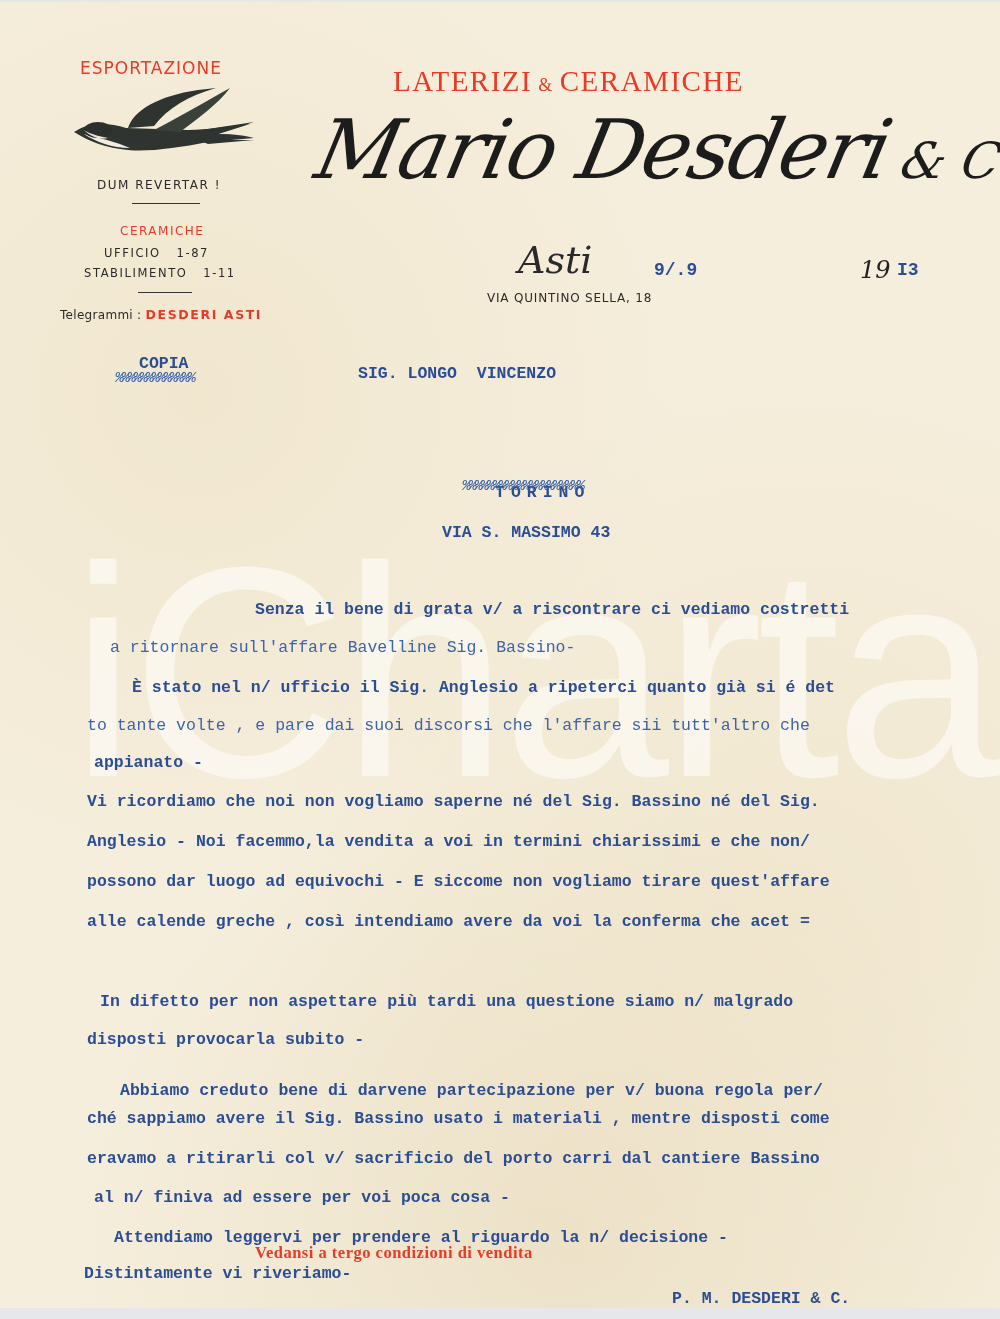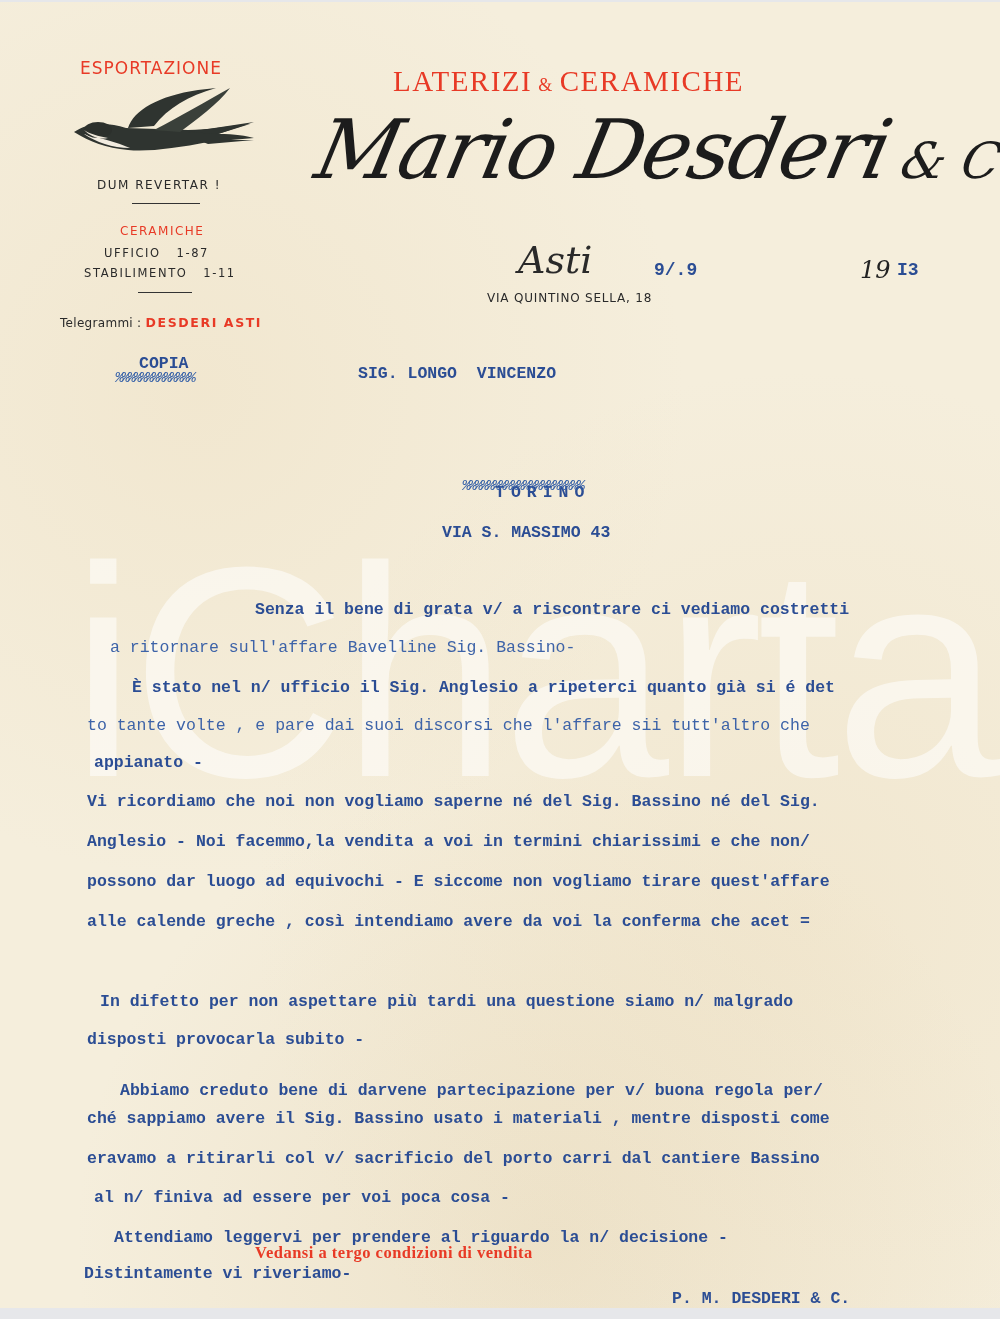--- a/index.html
+++ b/index.html
@@ -35,21 +35,21 @@
 
     
     .esport { left: 80px; top: 56px; font-size: 17px; letter-spacing: 1px; }
     .swallow { left: 68px; top: 84px; width: 190px; height: 90px; }
     .dum { left: 97px; top: 176px; font-size: 12px; letter-spacing: 1.5px; color: #2a2a2a; }
     .rule1 { left: 132px; top: 201px; width: 68px; height: 1px; background: #333; }
     .rule2 { left: 138px; top: 290px; width: 54px; height: 1px; background: #333; }
     .telefoni { left: 120px; top: 222px; font-size: 12px; letter-spacing: 1.5px; }
     .ufficio { left: 104px; top: 244px; font-size: 11.5px; letter-spacing: 1.6px; color: #2a2a2a; }
     .stabil { left: 84px; top: 264px; font-size: 11.5px; letter-spacing: 1.6px; color: #2a2a2a; }
-    .telegr { left: 60px; top: 313px; font-size: 12px; color: #2a2a2a; letter-spacing: 0.3px; }
+    .telegr { left: 60px; top: 305px; font-size: 12px; color: #2a2a2a; letter-spacing: 0.3px; }
     .telegr b { color: #e83a26; letter-spacing: 1.6px; font-weight: bold; font-size: 12.5px; }
 
     
     .laterizi { left: 393px; top: 63px; font-size: 29px; letter-spacing: 1.5px; }
     .laterizi .amp { font-size: 18px; }
     .brand { left: 318px; top: 100px; font-size: 82px; color: #1c1c1c; letter-spacing: -2px; transform: skewX(-12deg); }
     .brand .sm { font-size: 50px; letter-spacing: 0; }
     .asti { left: 518px; top: 236px; font-size: 38px; color: #2a2a2a; }
     .date { left: 654px; top: 258px; font-size: 18px; }
     .yearprefix { left: 860px; top: 254px; font-size: 24px; color: #222; }

